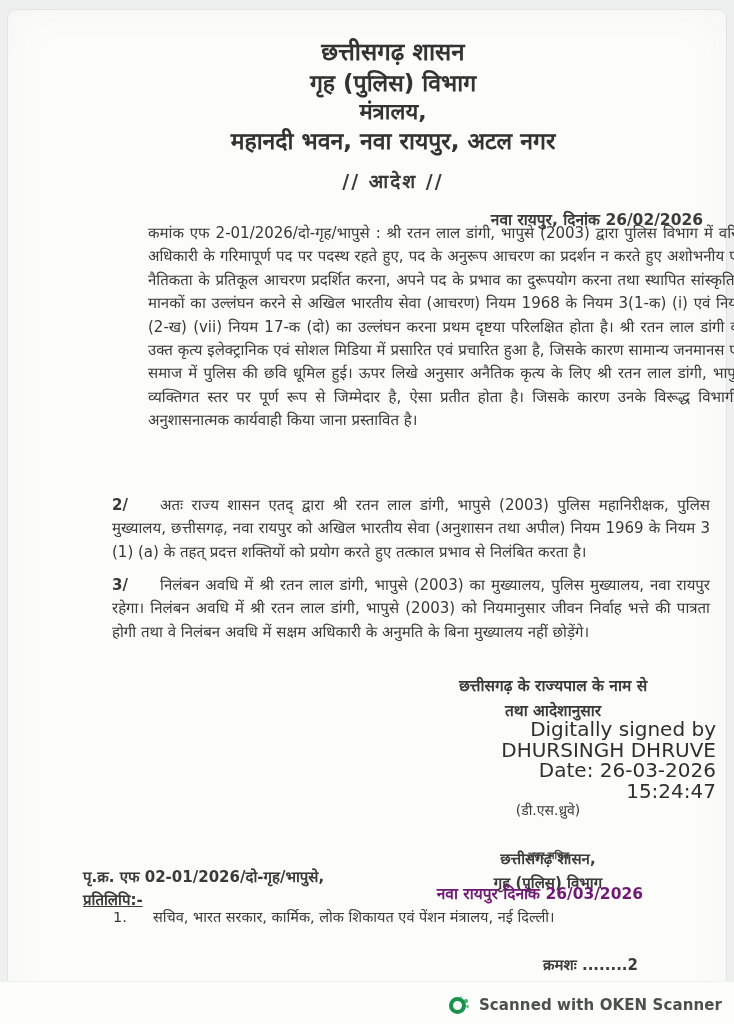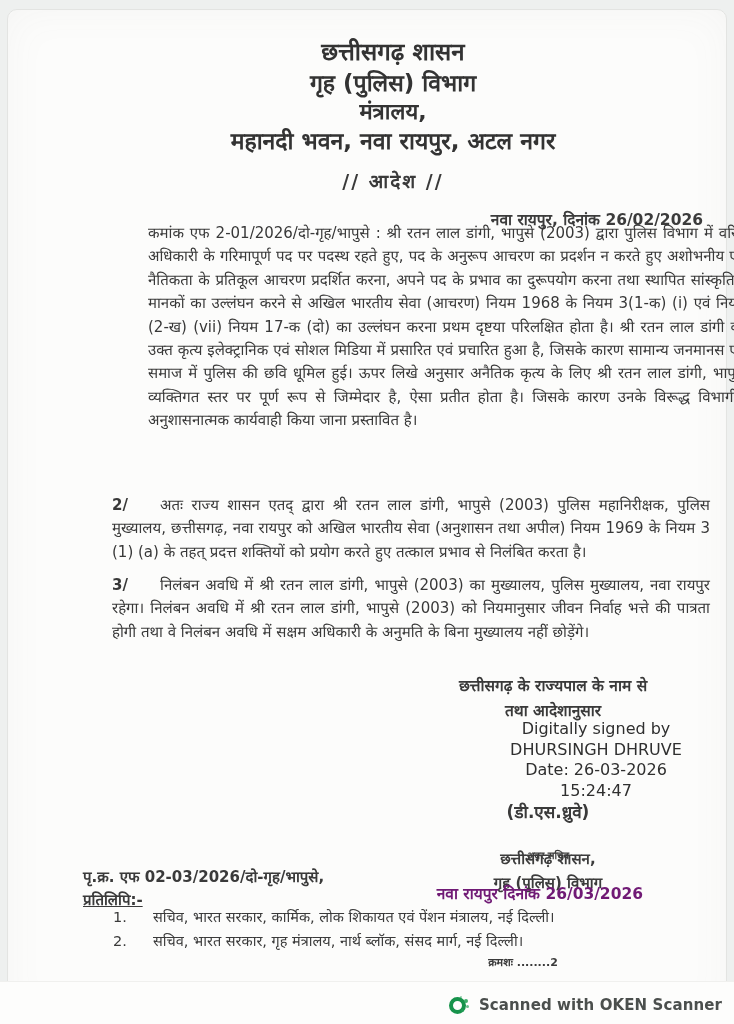--- a/index.html
+++ b/index.html
@@ -28,42 +28,42 @@
     font-size:15.5px;font-weight:600;color:#3c3c3c;}
   .para{
     position:absolute;left:104px;width:598px;
     font-size:15px;line-height:23.4px;color:#383838;font-weight:500;
     text-align:justify;
   }
   .para .pfx{display:inline-block;width:48px;font-weight:600;}
   .sig-block{position:absolute;left:380px;top:664px;width:330px;text-align:center;
     font-size:15.5px;color:#3a3a3a;font-weight:600;line-height:25px;}
   .stamp{
-    position:absolute;left:468px;top:709px;width:240px;text-align:center;
-    font-size:16px;line-height:20.5px;color:#2f2f2f;font-weight:400;
+    position:absolute;left:468px;top:709px;width:240px;text-align:right;
+    font-size:20px;line-height:20.5px;color:#2f2f2f;font-weight:400;
     font-family:"DejaVu Sans","Liberation Sans",sans-serif;
   }
   .sig-name{position:absolute;left:430px;top:790px;width:220px;text-align:center;
-    font-size:17px;font-weight:700;color:#3a3a3a;}
+    font-size:14px;font-weight:400;color:#3a3a3a;}
   .sig-desig{position:absolute;left:430px;top:814px;width:220px;text-align:center;
     font-size:10px;font-weight:600;color:#3c3c3c;margin-top:24px;}
   .sig-org1{position:absolute;left:430px;top:838px;width:220px;text-align:center;
     font-size:15px;font-weight:600;color:#3c3c3c;}
   .sig-org2{position:absolute;left:430px;top:862px;width:220px;text-align:center;
     font-size:15px;font-weight:600;color:#3c3c3c;}
   .ref-line{position:absolute;left:75px;top:856px;font-size:15px;font-weight:600;color:#3a3a3a;}
   .copy-label{position:absolute;left:75px;top:879px;font-size:15px;font-weight:600;color:#3a3a3a;
     text-decoration:underline;}
   .dateline2{position:absolute;left:335px;top:872px;width:300px;text-align:right;
     font-size:15.5px;font-weight:600;color:#701a75;}
   .copy-item{position:absolute;left:105px;width:590px;font-size:14.5px;font-weight:500;
     color:#3a3a3a;line-height:20px;}
   .copy-item .num{display:inline-block;width:40px;}
-  .continuation{position:absolute;left:400px;top:944px;width:230px;text-align:center;
-    font-size:11px;font-weight:600;color:#3a3a3a;}
+  .continuation{position:absolute;left:400px;top:944px;width:230px;text-align:right;
+    font-size:15px;font-weight:600;color:#3a3a3a;}
   .scan-footer{
     position:absolute;left:0;bottom:0;width:734px;height:42px;background:#fdfdfc;
     border-top:1px solid #f0f0ee;
   }
   .scan-footer-inner{
     position:absolute;right:12px;top:13px;display:flex;align-items:center;gap:10px;
   }
   .oken-icon{position:relative;width:20px;height:20px;}
   .oken-ring{
     position:absolute;left:0;top:2px;width:9px;height:9px;border:4px solid #17934b;
@@ -114,29 +114,26 @@
     <div>DHURSINGH DHRUVE</div>
     <div>Date: 26-03-2026</div>
     <div>15:24:47</div>
   </div>
 
   <div class="sig-name dev">(डी.एस.ध्रुवे)</div>
   <div class="sig-desig dev">अवर सचिव</div>
   <div class="sig-org1 dev">छत्तीसगढ़ शासन,</div>
   <div class="sig-org2 dev">गृह (पुलिस) विभाग</div>
 
-  <div class="ref-line dev">पृ.क्र. एफ 02-03/2026/दो-गृह/भापुसे,</div>
+  <div class="ref-line dev">पृ.क्र. एफ 02-01/2026/दो-गृह/भापुसे,</div>
   <div class="copy-label dev">प्रतिलिपि:-</div>
   <div class="dateline2 dev">नवा रायपुर दिनांक 26/03/2026</div>
 
   <div class="copy-item" style="top:897px;">
     <span class="num">1.</span><span>सचिव, भारत सरकार, कार्मिक, लोक शिकायत एवं पेंशन मंत्रालय, नई दिल्ली।</span>
-  </div>
-  <div class="copy-item" style="top:921px;">
-    <span class="num">2.</span><span>सचिव, भारत सरकार, गृह मंत्रालय, नार्थ ब्लॉक, संसद मार्ग, नई दिल्ली।</span>
   </div>
 
   <div class="continuation dev">क्रमशः ........2</div>
 </div>
 
 <div class="scan-footer">
   <div class="scan-footer-inner">
     <span class="oken-icon">
       <span class="oken-ring"></span>
       <span class="oken-dot d1"></span>

